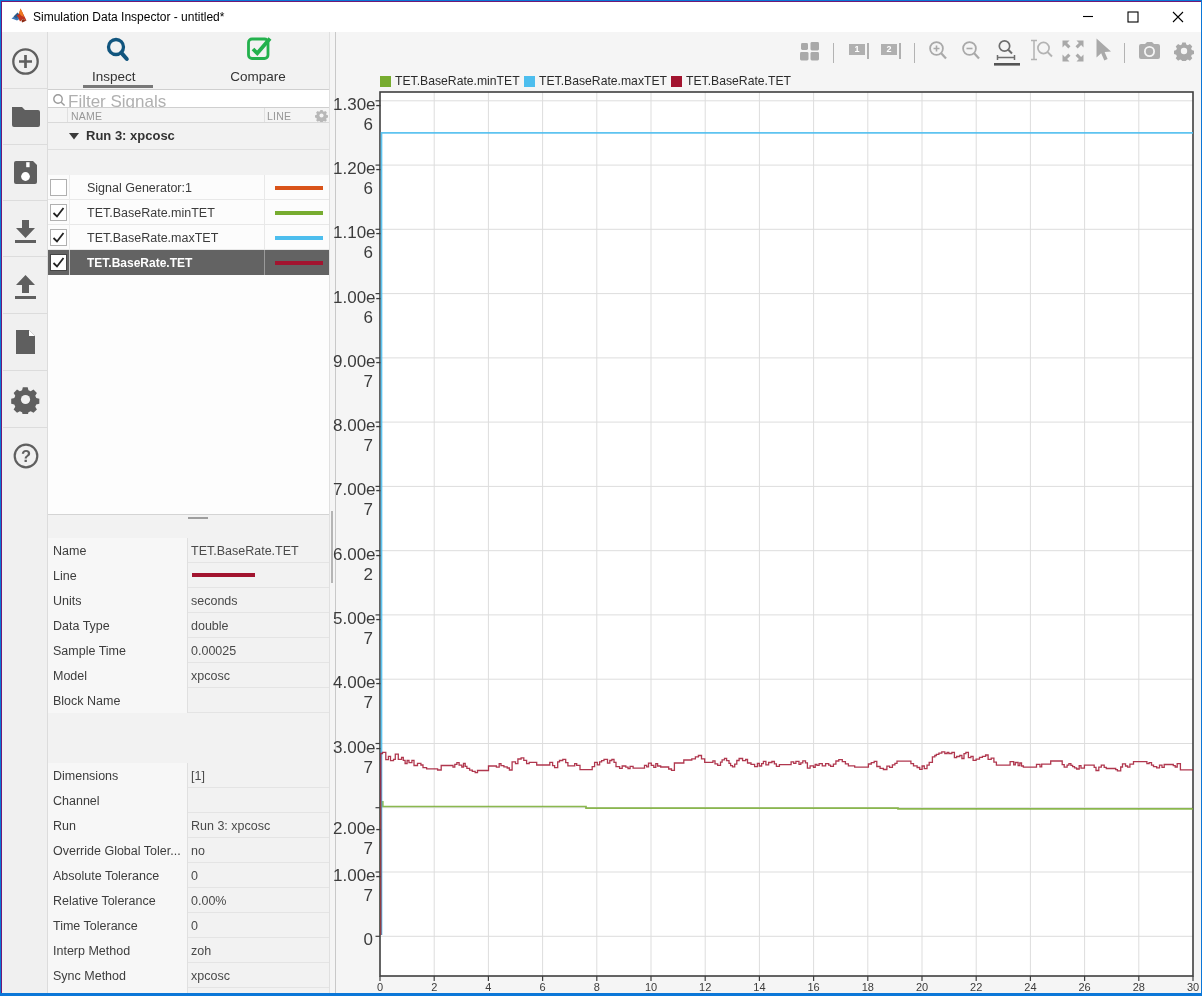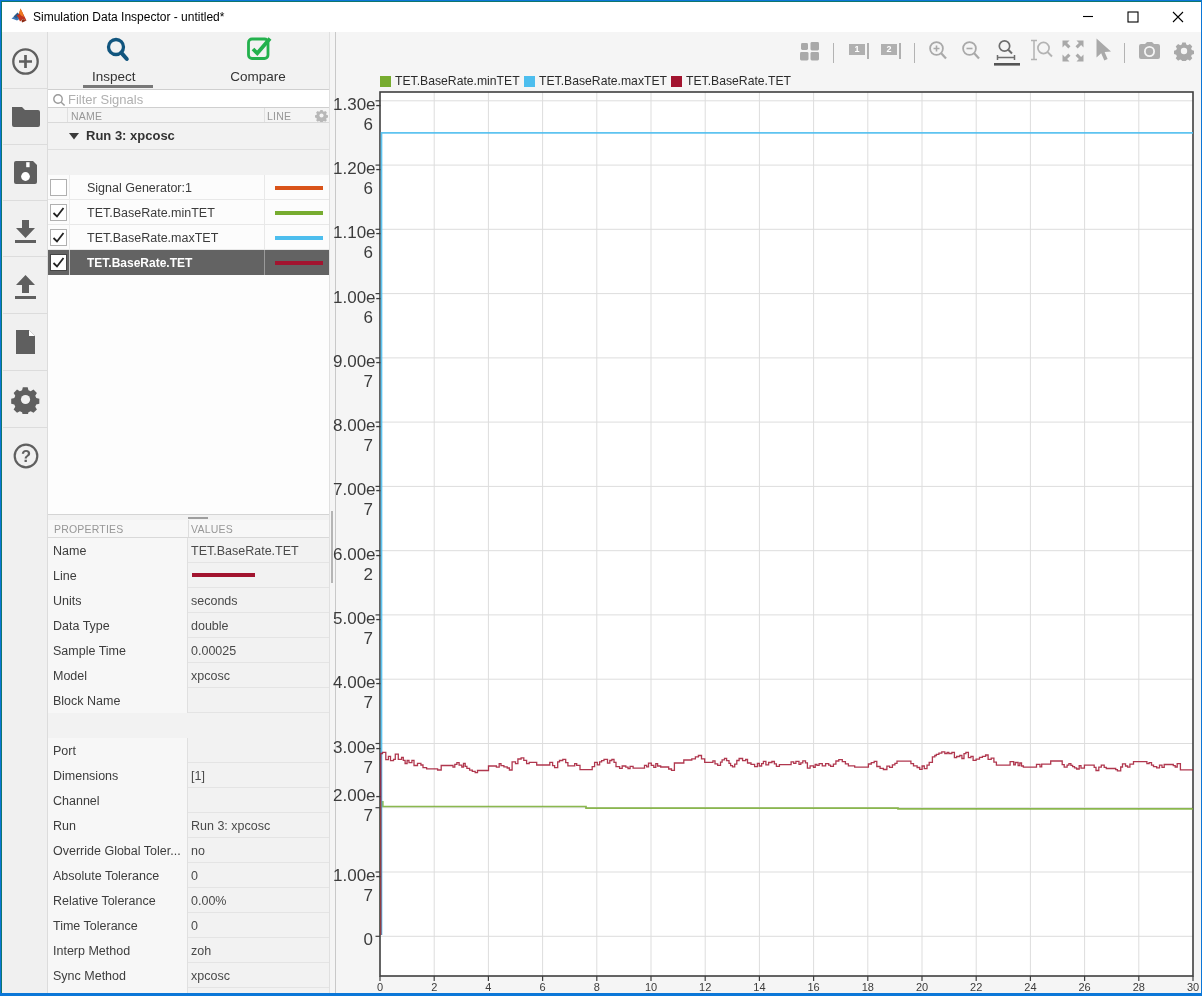--- a/index.html
+++ b/index.html
@@ -1,32 +1,32 @@
 <!DOCTYPE html>
 <html><head>
 <meta charset="utf-8">
 <style>
 html,body{margin:0;padding:0;width:1202px;height:996px;overflow:hidden;
   font-family:"Liberation Sans",sans-serif;background:#fff;}
 *{box-sizing:border-box;}
 .abs{position:absolute;}
-#win{position:absolute;left:0;top:0;width:1202px;height:996px;border:1px solid #0b77d8;border-bottom-width:3px;background:#0f766e;overflow:hidden;}
+#win{position:absolute;left:0;top:0;width:1202px;height:996px;border:1px solid #0b77d8;border-bottom-width:3px;background:#701a75;overflow:hidden;}
 #titlebar{position:absolute;left:1px;top:1px;width:1200px;height:30px;background:#fff;}
 #title{position:absolute;left:31px;top:8px;font-size:12px;color:#000;}
 #lefttoolbar{position:absolute;left:1px;top:31px;width:46px;height:962px;background:#f0f0f0;border-right:1px solid #dcdcdc;}
 .ltsep{position:absolute;left:1px;width:44px;height:1px;background:#dcdcdc;}
 #leftpanel{position:absolute;left:47px;top:31px;width:281px;height:962px;background:#f2f2f2;}
 #gutter{position:absolute;left:328px;top:31px;width:6px;height:962px;background:#f5f5f5;border-left:1px solid #e0e0e0;}
 #chartdiv{position:absolute;left:334px;top:31px;width:867px;height:962px;background:#f5f5f5;border-left:1px solid #c9c9c9;}
 
 #tabs{position:absolute;left:0;top:0;width:281px;height:58px;background:#f2f2f2;}
 .tablabel{position:absolute;top:37px;font-size:13.5px;color:#333;}
 
 #filter{position:absolute;left:0;top:57px;width:281px;height:19px;background:#fff;border-top:1px solid #cfcfcf;border-bottom:1px solid #cfcfcf;}
-#filtertext{position:absolute;left:20px;top:2px;font-size:13px;color:#b0b0b0;}
+#filtertext{position:absolute;left:20px;top:2px;font-size:17px;color:#b0b0b0;}
 
 #sighead{position:absolute;left:0;top:76px;width:281px;height:15px;background:#f4f4f4;border-bottom:1px solid #d9d9d9;}
 .colhead{position:absolute;top:2px;font-size:10.5px;letter-spacing:0.2px;color:#979797;}
 
 #runrow{position:absolute;left:0;top:91px;width:281px;height:27px;background:#f2f2f2;border-bottom:1px solid #dfdfdf;}
 
 .sigrow{position:absolute;left:0;width:281px;height:25px;background:#fcfcfc;border-bottom:1px solid #e8e8e8;}
 .cbx{position:absolute;left:2px;top:4px;width:17px;height:17px;background:#fff;border:1px solid #b0b0b0;}
 .signame{position:absolute;left:39px;top:5.5px;font-size:12.5px;color:#3c3c3c;}
 .coldiv{position:absolute;left:216px;top:0;width:1px;height:25px;background:#e8e8e8;}
@@ -185,25 +185,20 @@
           </svg></div>
       <div class="signame" style="color:#fff;font-weight:bold;font-size:12px;top:6px">TET.BaseRate.TET</div>
       <div class="abs" style="left:20.5px;top:0;width:1px;height:25px;background:#c9c9c9"></div>
         <div class="coldiv" style="background:#9a9a9a"></div>
         <div class="swatch" style="background:#A2142F"></div>
     </div>
     <div id="proparea"></div>
     <div id="propsplit">
         <div class="abs" style="left:140px;top:2px;width:20px;height:2px;background:#9e9e9e"></div>
       </div>
-    <div id="prophead">
-      <div class="colhead" style="left:6px;top:3px">PROPERTIES</div>
-      <div class="colhead" style="left:143px;top:3px">VALUES</div>
-      <div class="abs" style="left:140px;top:0;width:1px;height:17px;background:#ddd"></div>
-    </div>
     <div class="prow" style="top:506px">
         <div class="pcell"></div>
         <div class="plabel">Name</div>
         <div class="pvalue">TET.BaseRate.TET</div>
       </div>
     <div class="prow" style="top:531px">
         <div class="pcell"></div>
         <div class="plabel">Line</div>
         <div class="abs" style="left:144px;top:10px;width:63px;height:4px;background:#A2142F"></div>
       </div>
@@ -223,24 +218,20 @@
         <div class="pvalue">0.00025</div>
       </div>
     <div class="prow" style="top:631px">
         <div class="pcell"></div>
         <div class="plabel">Model</div>
         <div class="pvalue">xpcosc</div>
       </div>
     <div class="prow" style="top:656px">
         <div class="pcell"></div>
         <div class="plabel">Block Name</div>
-      </div>
-    <div class="prow" style="top:706px">
-        <div class="pcell"></div>
-        <div class="plabel">Port</div>
       </div>
     <div class="prow" style="top:731px">
         <div class="pcell"></div>
         <div class="plabel">Dimensions</div>
         <div class="pvalue">[1]</div>
       </div>
     <div class="prow" style="top:756px">
         <div class="pcell"></div>
         <div class="plabel">Channel</div>
       </div>
@@ -356,21 +347,21 @@
       <div class="ylab" style="left:-3px;top:127.1px">1.20e-6</div>
       <div class="ylab" style="left:-3px;top:191.3px">1.10e-6</div>
       <div class="ylab" style="left:-3px;top:255.6px">1.00e-6</div>
       <div class="ylab" style="left:-3px;top:319.9px">9.00e-7</div>
       <div class="ylab" style="left:-3px;top:384.1px">8.00e-7</div>
       <div class="ylab" style="left:-3px;top:448.4px">7.00e-7</div>
       <div class="ylab" style="left:-3px;top:512.7px">6.00e-2</div>
       <div class="ylab" style="left:-3px;top:576.9px">5.00e-7</div>
       <div class="ylab" style="left:-3px;top:641.2px">4.00e-7</div>
       <div class="ylab" style="left:-3px;top:705.5px">3.00e-7</div>
-      <div class="ylab" style="left:-3px;top:754px">2.00e-7</div>
+      <div class="ylab" style="left:-3px;top:787px">2.00e-7</div>
       <div class="ylab" style="left:-3px;top:834.0px">1.00e-7</div>
       <div class="ylab" style="left:-3px;top:898.3px">0</div>
       <div class="xlab" style="left:24.0px;top:948.5px">0</div>
       <div class="xlab" style="left:78.2px;top:948.5px">2</div>
       <div class="xlab" style="left:132.4px;top:948.5px">4</div>
       <div class="xlab" style="left:186.6px;top:948.5px">6</div>
       <div class="xlab" style="left:240.8px;top:948.5px">8</div>
       <div class="xlab" style="left:295.0px;top:948.5px">10</div>
       <div class="xlab" style="left:349.2px;top:948.5px">12</div>
       <div class="xlab" style="left:403.4px;top:948.5px">14</div>

